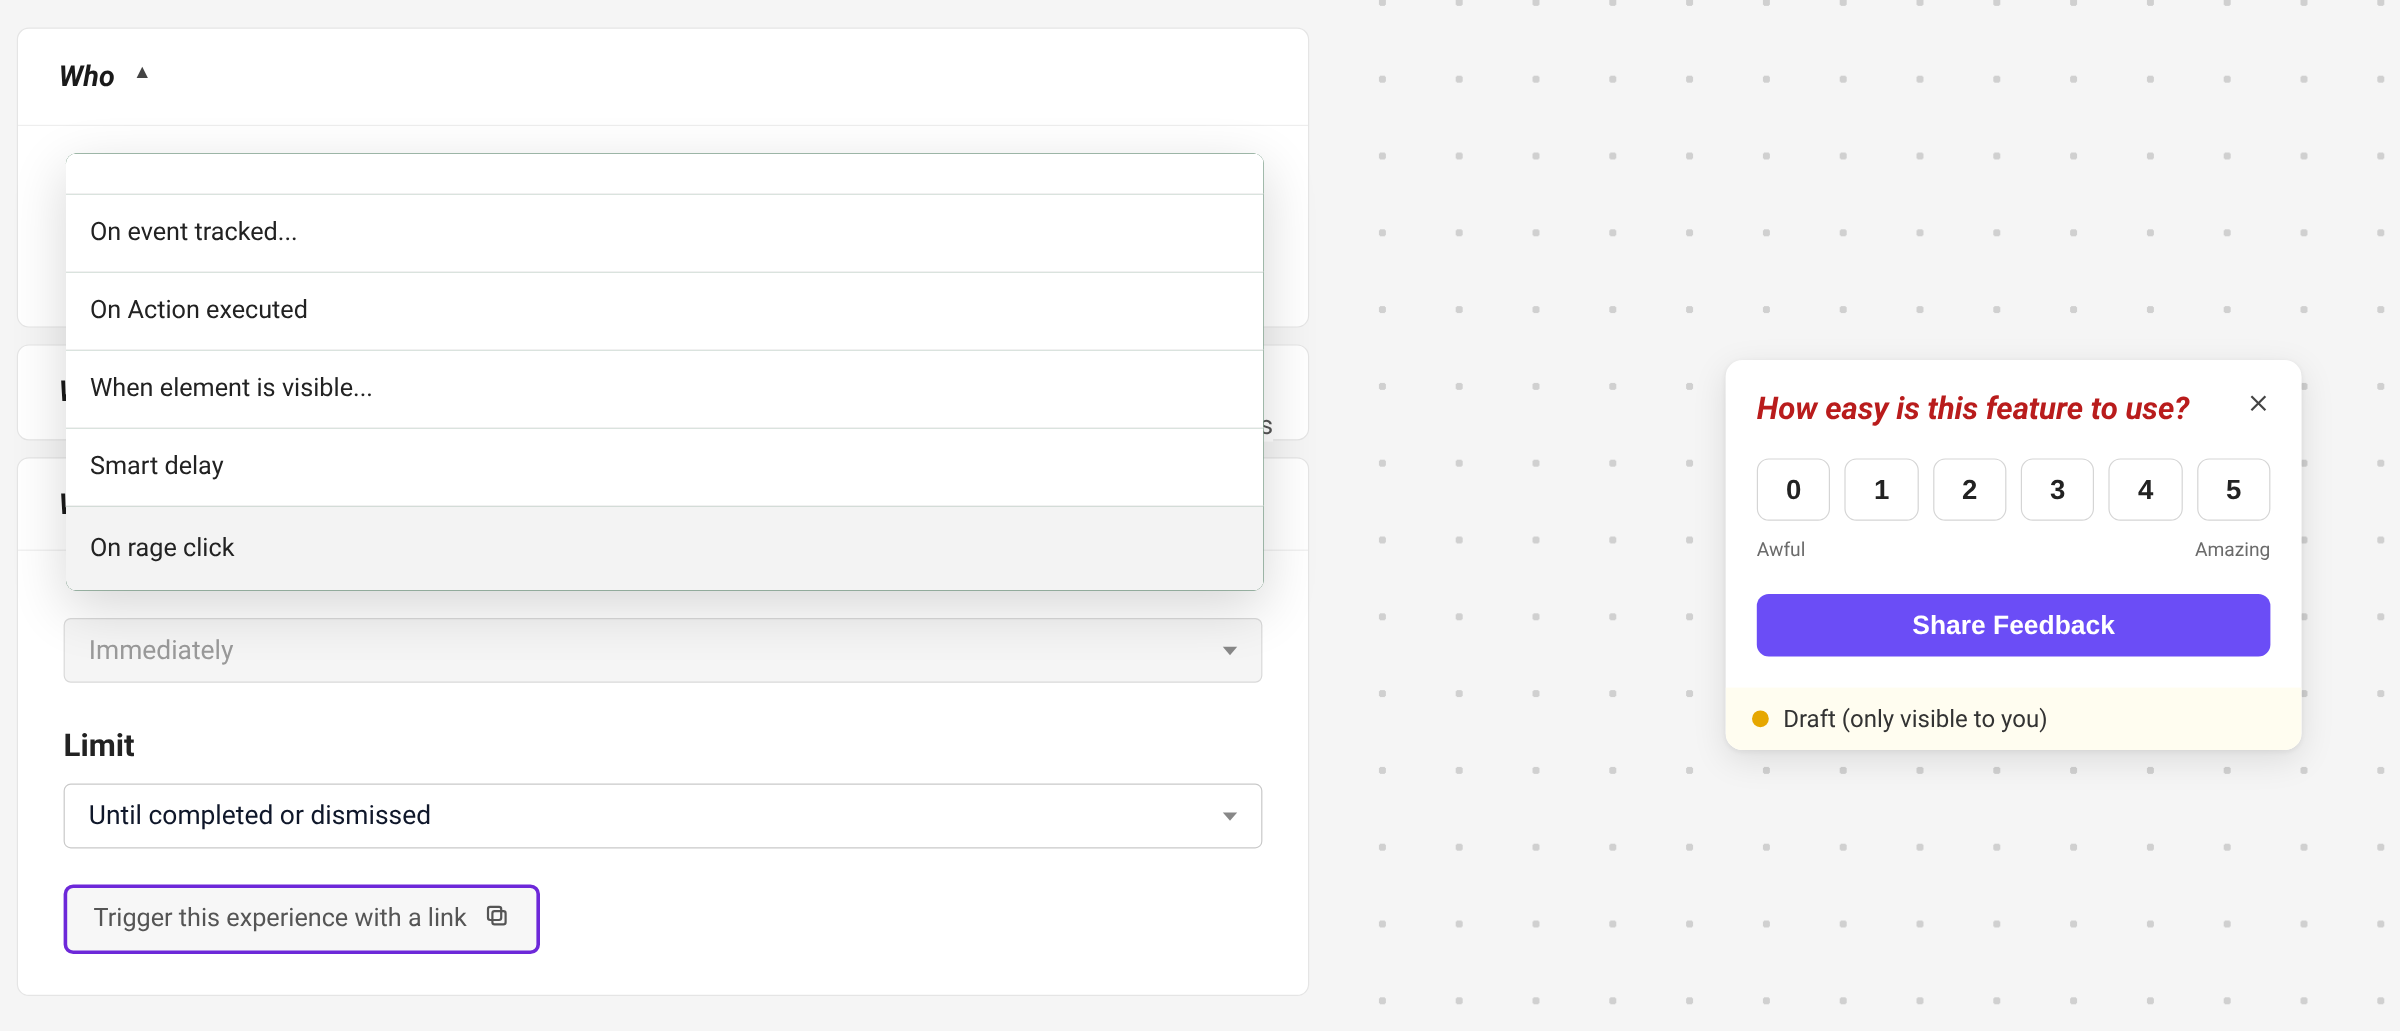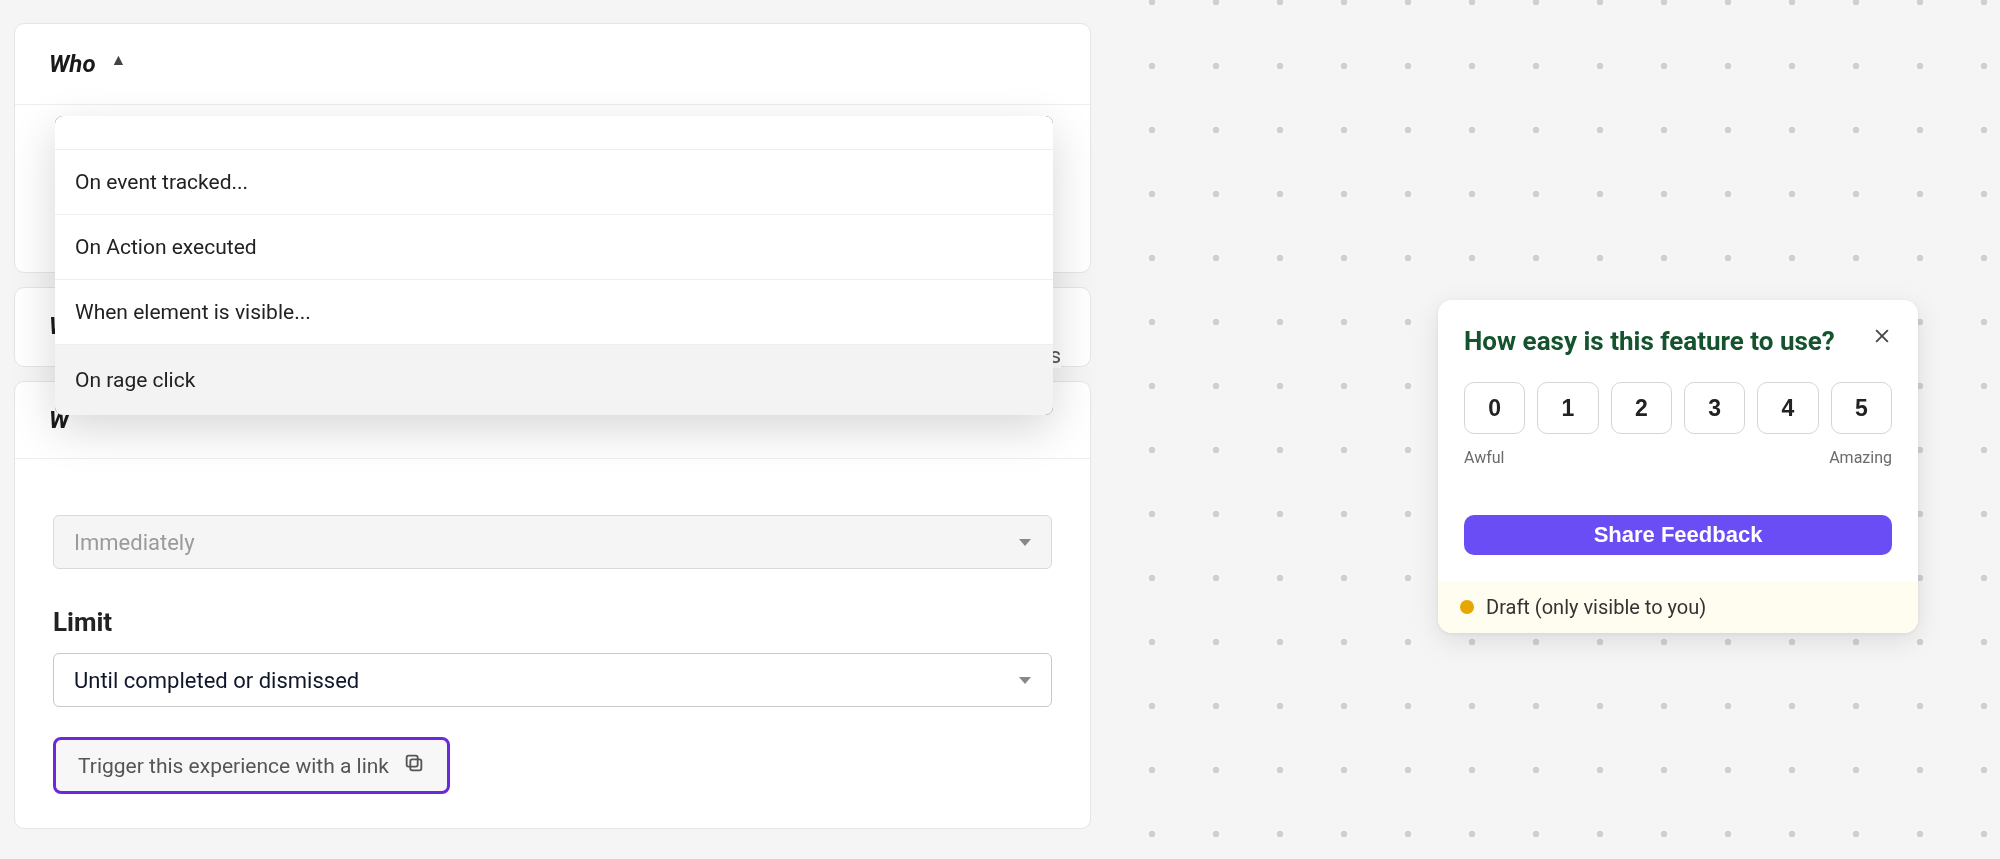--- a/index.html
+++ b/index.html
@@ -111,21 +111,21 @@
     font-size: 21px;
     color: #555;
     cursor: pointer;
   }
   .link-pill svg { width: 22px; height: 22px; stroke: #555; fill: none; stroke-width: 2; }
 
   
   .dropdown-menu {
     position: absolute;
     left: 55px;
-    top: 116px;
+    top: 128px;
     width: 998px;
     background: #14532d;
     border-radius: 8px;
     overflow: hidden;
     box-shadow: 0 14px 46px rgba(0,0,0,0.16);
     z-index: 20;
   }
   .dropdown-item {
     height: 65px;
     display: flex;
@@ -168,21 +168,22 @@
   .feedback-inner { padding: 26px 26px 26px 26px; }
   .feedback-head {
     display: flex;
     align-items: flex-start;
     justify-content: space-between;
     gap: 12px;
   }
   .feedback-title {
     font-size: 26px;
     font-weight: 700;
-    color: #14532d;
+    color: #b91c1c;
+    font-style: italic;
   }
   .close-btn {
     width: 20px; height: 20px;
     flex: 0 0 auto;
     cursor: pointer;
     color: #444;
   }
   .close-btn svg { width: 20px; height: 20px; stroke: #444; stroke-width: 2.2; }
 
   .rating-row {
@@ -205,23 +206,23 @@
     justify-content: center;
   }
   .rating-labels {
     display: flex;
     justify-content: space-between;
     margin-top: 14px;
     font-size: 16px;
     color: #6b6b6b;
   }
   .share-btn {
-    margin-top: 48px;
+    margin-top: 28px;
     width: 100%;
-    height: 40px;
+    height: 52px;
     background: #6b4df6;
     color: #fff;
     border: none;
     border-radius: 10px;
     font-size: 22px;
     font-weight: 600;
     cursor: pointer;
   }
   .draft-strip {
     background: #fffdf0;
@@ -296,20 +297,23 @@
       <span></span>
     </div>
   <div class="dropdown-item">
       <span>On event tracked...</span>
     </div>
   <div class="dropdown-item">
       <span>On Action executed</span>
     </div>
   <div class="dropdown-item">
       <span>When element is visible...</span>
+    </div>
+  <div class="dropdown-item">
+      <span>Smart delay</span>
     </div>
   <div class="dropdown-item hovered">
       <span>On rage click</span>
     </div>
 </div>
 
 <div class="canvas">
 
   <div class="feedback-card">
     <div class="feedback-inner">

